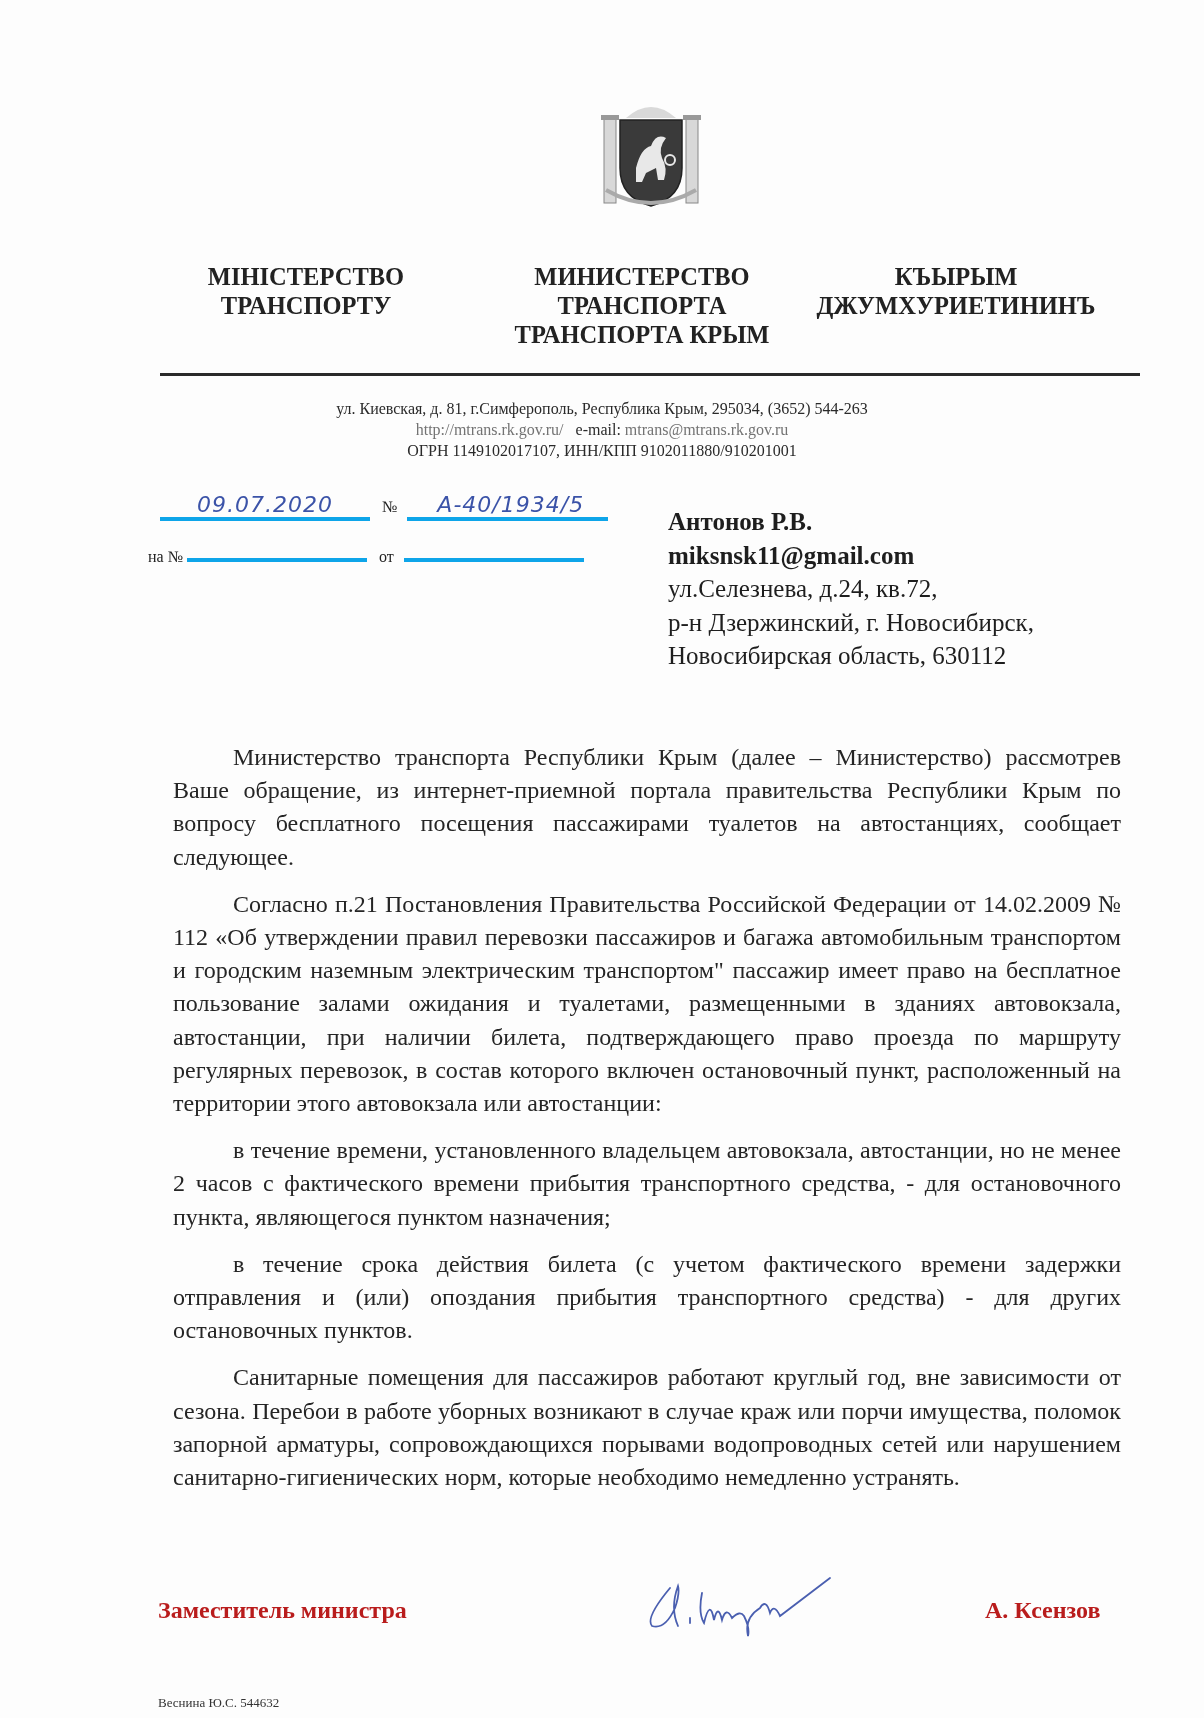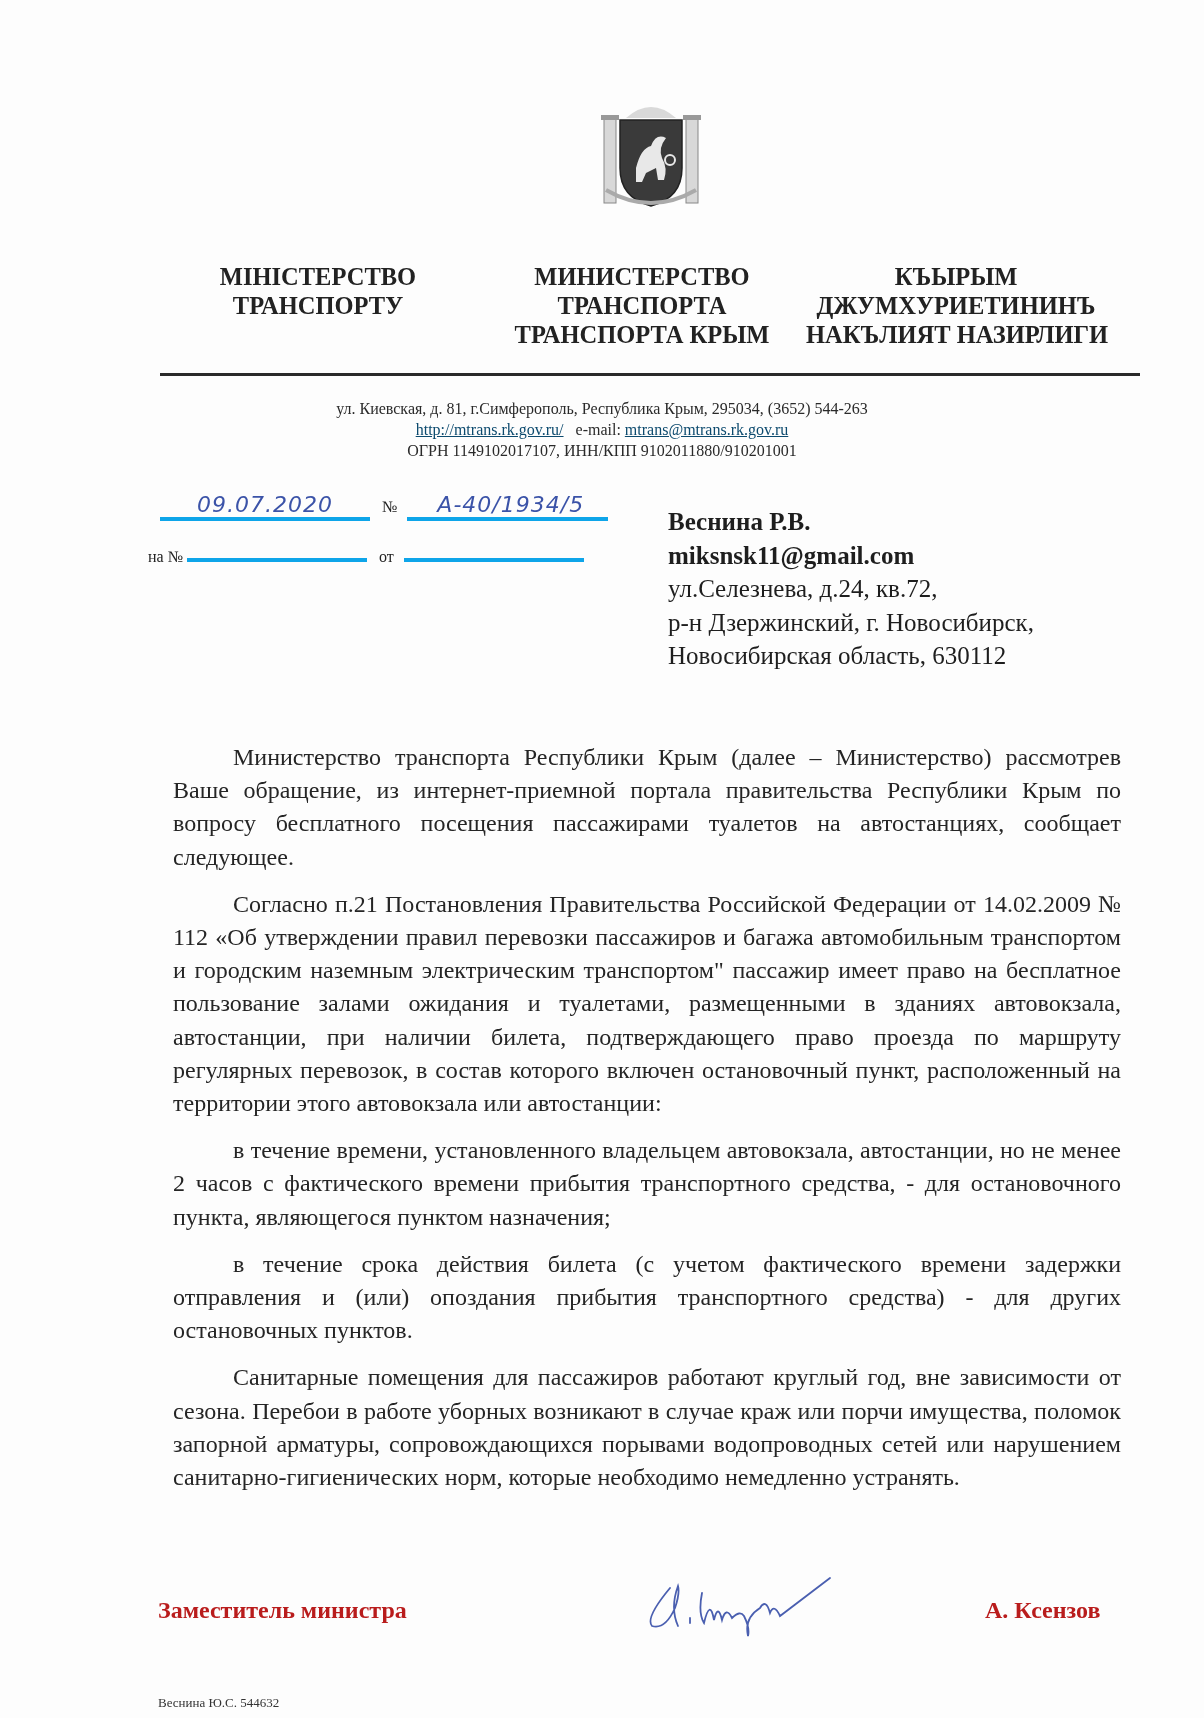--- a/index.html
+++ b/index.html
@@ -6,21 +6,21 @@
   body { width: 1204px; height: 1718px; position: relative; overflow: hidden;
          font-family: "Liberation Serif", "DejaVu Serif", serif; color: #1e1e1e; }
   .abs { position: absolute; }
   .emblem { left: 596px; top: 98px; width: 110px; height: 120px; }
   .head-col { top: 262px; width: 300px; text-align: center; font-weight: bold;
               font-size: 24.5px; line-height: 29px; color: #222; }
   .head-col div { white-space: nowrap; }
   .rule { left: 160px; top: 373px; width: 980px; height: 3px; background: #2a2a2a; }
   .contacts { left: 0; width: 1204px; top: 398px; text-align: center;
               font-size: 16px; line-height: 21px; color: #2a2a2a; }
-  .contacts a { color: #0c4a6e; text-decoration: underline; }
+  .contacts a { color: #737373; }
   .reg-line { font-size: 16px; color: #222; }
   .fill { border-bottom: 4px solid #0ea5e9; display: inline-block; text-align: center; }
   .hand { font-family: "DejaVu Sans", sans-serif; font-style: italic; color: #3b53a8;
           font-size: 22px; letter-spacing: 1px; }
   .recipient { left: 668px; top: 505px; font-size: 25px; line-height: 33.5px; }
   .recipient .b { font-weight: bold; }
   .body-text { left: 159px; width: 976px; top: 727px; font-size: 24px; line-height: 33.2px;
                text-align: justify; color: #252525; }
   .body-text p { margin: 14px; text-indent: 60px; }
   .sign { top: 1597px; font-size: 24px; font-weight: bold; color: #b91c1c; }
@@ -38,33 +38,32 @@
     <rect x="90" y="20" width="12" height="85" fill="#d8d8d8" stroke="#888" stroke-width="1"></rect>
     <rect x="5" y="17" width="18" height="5" fill="#999"></rect>
     <rect x="87" y="17" width="18" height="5" fill="#999"></rect>
     <path d="M24 22 L86 22 L86 70 Q86 100 55 108 Q24 100 24 70 Z" fill="#3a3a3a" stroke="#222" stroke-width="1.5"></path>
     <path d="M40 70 Q45 50 55 48 Q60 35 70 40 Q62 50 66 60 Q72 70 68 82 L62 82 L60 70 L50 75 L46 84 L40 84 Z" fill="#e8e8e8"></path>
     <circle cx="74" cy="62" r="5" fill="none" stroke="#e8e8e8" stroke-width="2"></circle>
     <path d="M10 92 Q55 118 100 92" fill="none" stroke="#aaa" stroke-width="4"></path>
   </svg>
 </div>
 
-<div class="abs head-col" style="left:168px;">
+<div class="abs head-col" style="left:156px;">
   <div>МІНІСТЕРСТВО</div>
   <div>ТРАНСПОРТУ</div>
 </div>
 <div class="abs head-col" style="left:492px;">
   <div>МИНИСТЕРСТВО</div>
   <div>ТРАНСПОРТА</div>
   <div>ТРАНСПОРТА КРЫМ</div>
 </div>
 <div class="abs head-col" style="left:806px;">
   <div>КЪЫРЫМ</div>
   <div>ДЖУМХУРИЕТИНИНЪ</div>
-  <div>НАКЪЛИЯТ НАЗИРЛИГИ</div>
 </div>
 
 <div class="abs rule"></div>
 
 <div class="abs contacts">
   <div>ул. Киевская, д. 81, г.Симферополь, Республика Крым, 295034, (3652) 544-263</div>
   <div>
     <a>http://mtrans.rk.gov.ru/</a>
     &nbsp;&nbsp;<span>e-mail:</span>
     <a>mtrans@mtrans.rk.gov.ru</a>
@@ -78,21 +77,21 @@
   <span class="fill hand" style="width:195px; text-align:center; padding-left:6px;">А-40/1934/5</span>
 </div>
 <div class="abs reg-line" style="left:148px; top:540px;">
   <span>на №</span>
   <span class="fill" style="width:180px; height:18px;"></span>
   <span style="margin:0 6px 0 8px;">от</span>
   <span class="fill" style="width:180px; height:18px;"></span>
 </div>
 
 <div class="abs recipient">
-  <div class="b">Веснина Р.В.</div>
+  <div class="b">Антонов Р.В.</div>
   <div class="b">miksnsk11@gmail.com</div>
   <div>ул.Селезнева, д.24, кв.72,</div>
   <div>р-н Дзержинский, г. Новосибирск,</div>
   <div>Новосибирская область, 630112</div>
 </div>
 
 <div class="abs body-text">
   <p>Министерство транспорта Республики Крым (далее – Министерство) рассмотрев Ваше обращение, из интернет-приемной портала правительства Республики Крым по вопросу бесплатного посещения пассажирами туалетов на автостанциях, сообщает следующее.</p>
   <p>Согласно п.21 Постановления Правительства Российской Федерации от 14.02.2009 № 112 «Об утверждении правил перевозки пассажиров и багажа автомобильным транспортом и городским наземным электрическим транспортом" пассажир имеет право на бесплатное пользование залами ожидания и туалетами, размещенными в зданиях автовокзала, автостанции, при наличии билета, подтверждающего право проезда по маршруту регулярных перевозок, в состав которого включен остановочный пункт, расположенный на территории этого автовокзала или автостанции:</p>
   <p>в течение времени, установленного владельцем автовокзала, автостанции, но не менее 2 часов с фактического времени прибытия транспортного средства, - для остановочного пункта, являющегося пунктом назначения;</p>

